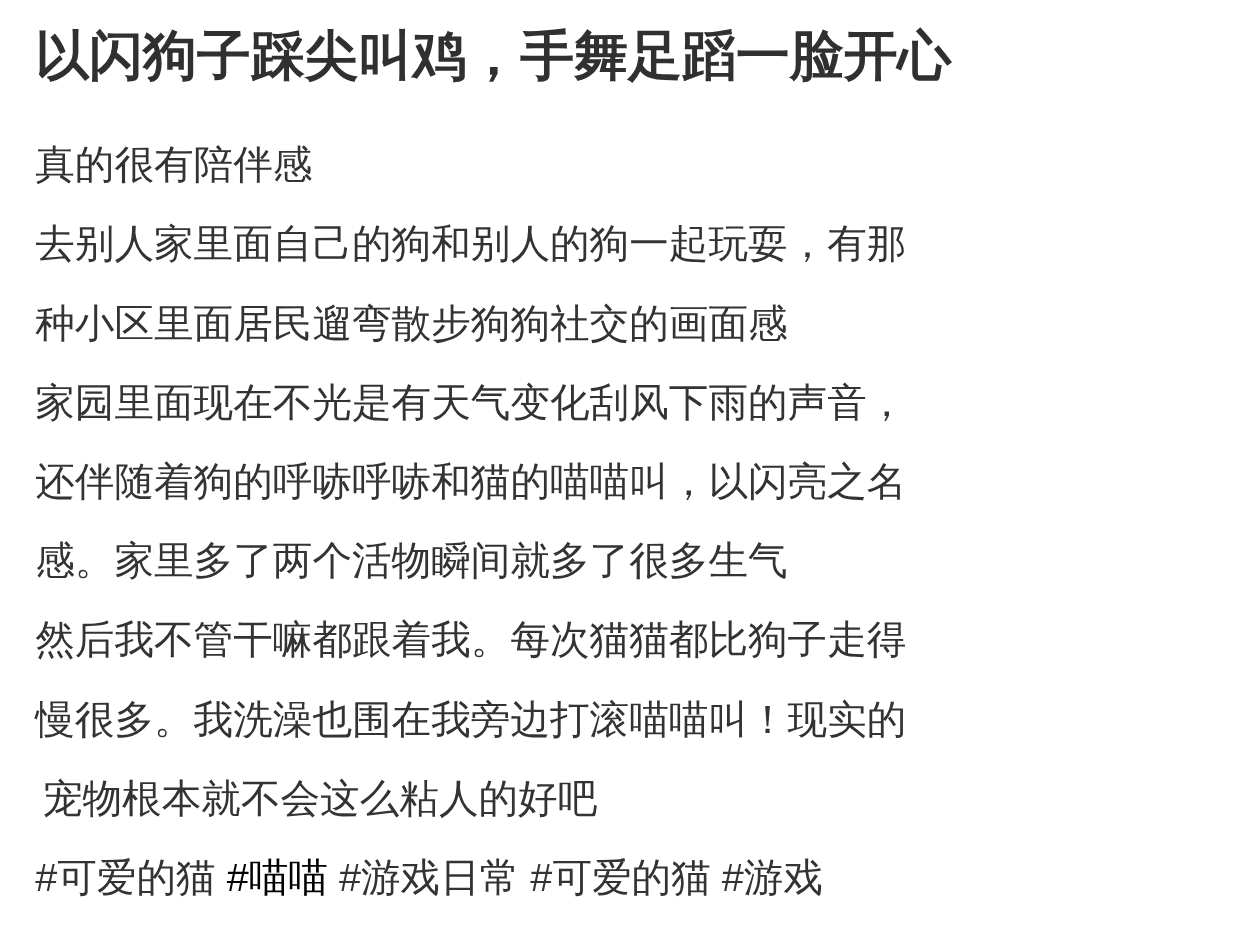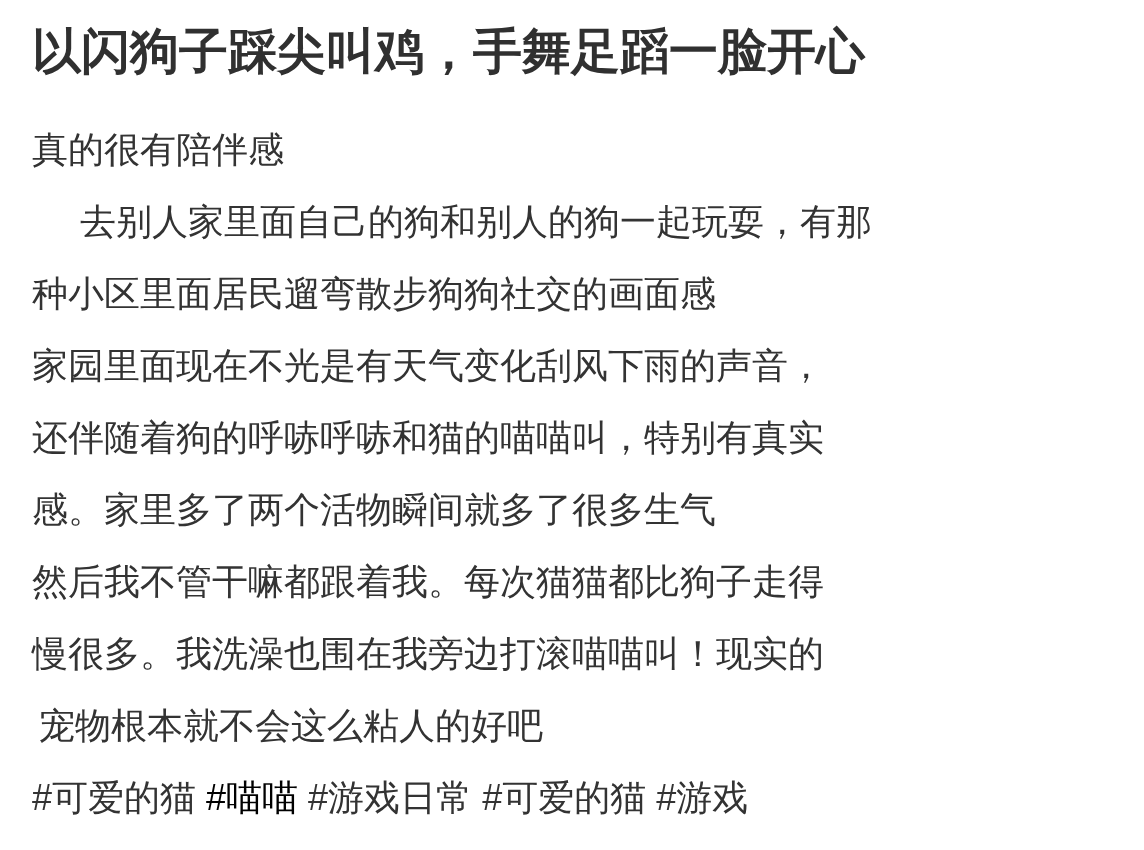--- a/index.html
+++ b/index.html
@@ -46,24 +46,24 @@
 </style>
 </head>
 <body style="background: rgb(255, 255, 255);">
 
 <div class="post">
   <h1 class="post-title">以闪狗子踩尖叫鸡，手舞足蹈一脸开心</h1>
 
   <div class="text-block">
     <div id="body-lines">
         <div class="line" style="color: rgb(51, 51, 51);">真的很有陪伴感</div>
-        <div class="line" style="color: rgb(51, 51, 51); margin-left: 48px;">去别人家里面自己的狗和别人的狗一起玩耍，有那</div>
+        <div class="line" style="color: rgb(51, 51, 51);">去别人家里面自己的狗和别人的狗一起玩耍，有那</div>
         <div class="line" style="color: rgb(51, 51, 51);">种小区里面居民遛弯散步狗狗社交的画面感</div>
         <div class="line" style="color: rgb(51, 51, 51);">家园里面现在不光是有天气变化刮风下雨的声音，</div>
-        <div class="line" style="color: rgb(51, 51, 51);">还伴随着狗的呼哧呼哧和猫的喵喵叫，特别有真实</div>
+        <div class="line" style="color: rgb(51, 51, 51);">还伴随着狗的呼哧呼哧和猫的喵喵叫，以闪亮之名</div>
         <div class="line" style="color: rgb(51, 51, 51);">感。家里多了两个活物瞬间就多了很多生气</div>
         <div class="line" style="color: rgb(51, 51, 51);">然后我不管干嘛都跟着我。每次猫猫都比狗子走得</div>
         <div class="line" style="color: rgb(51, 51, 51);">慢很多。我洗澡也围在我旁边打滚喵喵叫！现实的</div>
         <div class="line" style="color: rgb(51, 51, 51); margin-left: 7px;">宠物根本就不会这么粘人的好吧</div>
       </div>
     <div class="line" id="hashtag-line"><span class="hashtag" style="color: rgb(51, 51, 51);">#可爱的猫</span> <span class="hashtag" style="color: #000000;">#喵喵</span> <span class="hashtag" style="color: rgb(51, 51, 51);">#游戏日常</span> <span class="hashtag" style="color: rgb(51, 51, 51);">#可爱的猫</span> <span class="hashtag" style="color: rgb(51, 51, 51);">#游戏</span></div>
   </div>
 </div>
 
 </body></html>

